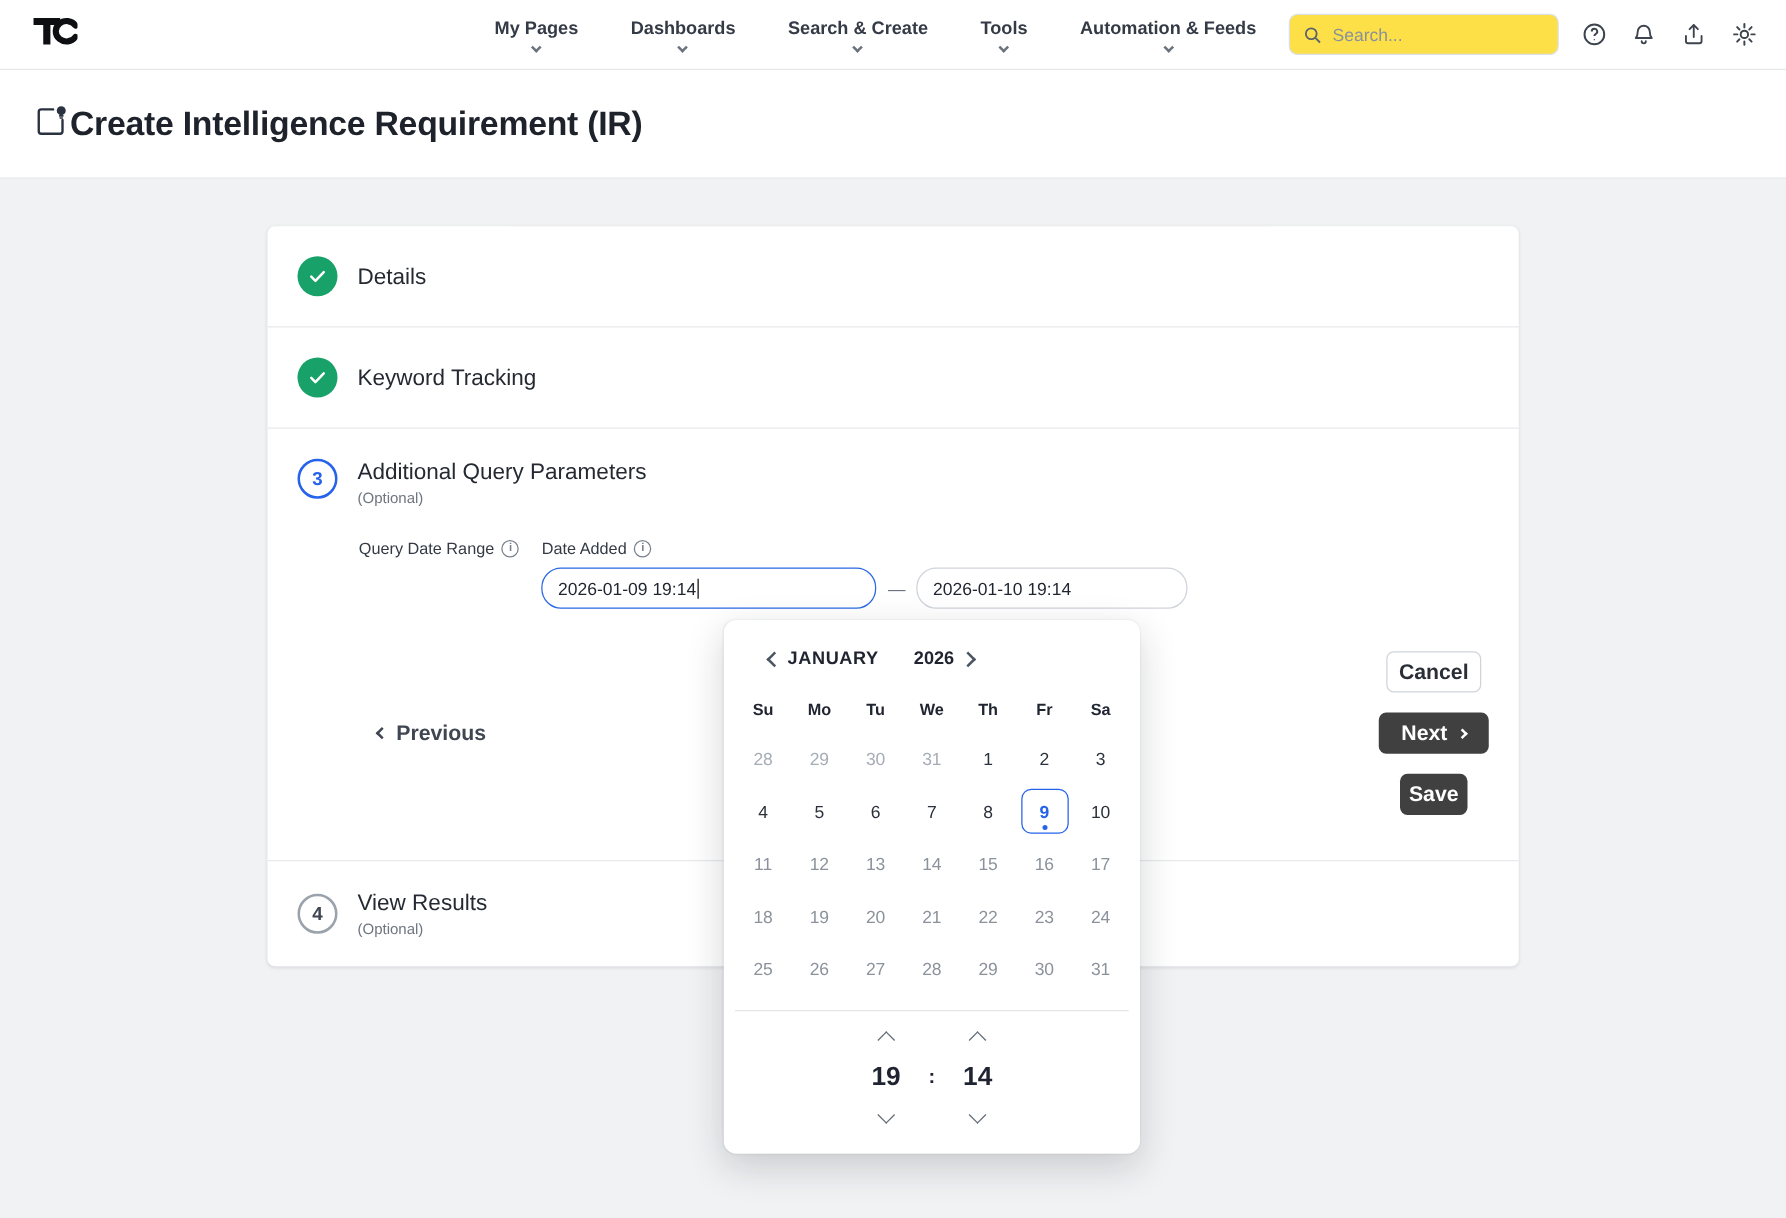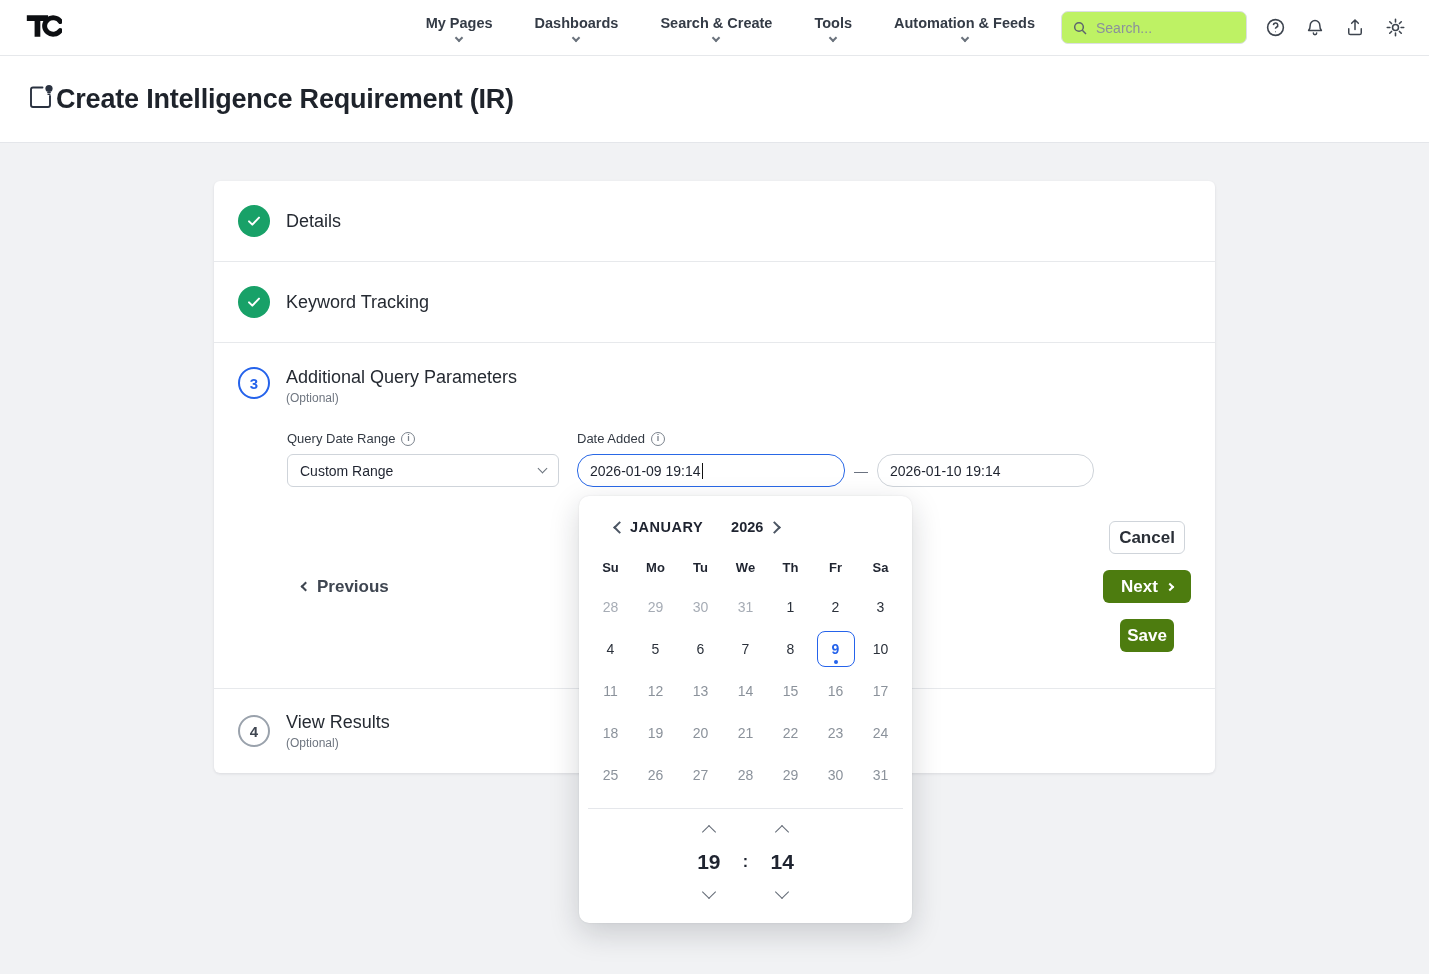--- a/index.html
+++ b/index.html
@@ -16,21 +16,21 @@
   .topnav {
     height:56px; background:#fff; border-bottom:1px solid #e6e8eb;
     display:flex; align-items:center; padding:0 22px 0 26px;
   }
   .brand { display:flex; align-items:center; cursor:pointer; }
   .main-nav { display:flex; align-items:center; gap:42px; margin-left:auto; }
   .nav-item { display:flex; align-items:center; gap:7px; font-size:14.5px; font-weight:700; color:#343b46; cursor:pointer;flex-direction:column; }
   .nav-chev { width:6px; height:6px; border-width:1.6px; color:#6a727c; margin-top:-3px; }
   .nav-right { display:flex; align-items:center; gap:16px; margin-left:26px; }
   .searchbox {
-    width:186px; height:33px; background:#bef264; border:1px solid #dcdfe4; border-radius:7px;
+    width:216px; height:33px; background:#fde047; border:1px solid #dcdfe4; border-radius:7px;
     display:flex; align-items:center; padding:0 10px; gap:8px;
   }
   .searchbox input {
     border:none; outline:none; background:transparent; font-size:14px; width:100%;
     font-family:"Liberation Sans", sans-serif; color:#343b46;
   }
   .searchbox input::placeholder { color:#8a919c; }
   .navicon { width:24px; height:24px; display:flex; align-items:center; justify-content:center; cursor:pointer; color:#3d444e; }
 
   
@@ -85,21 +85,21 @@
   .date-input.end { width:217px; }
   .caret { display:inline-block; width:1px; height:16px; background:#111; margin-left:1px; }
   .dash { margin:0 9px; color:#6b7280; font-size:14px; }
 
   .buttons-row { display:flex; align-items:center; margin-top:34px; }
   .btn { height:33px; border-radius:6px; font-size:17px; font-weight:700; display:flex; align-items:center; justify-content:center; cursor:pointer; font-family:inherit; }
   .btn-prev { background:transparent; border:none; color:#3f4651; gap:8px; margin-left:60px; padding:0 4px; }
   .btn-prev .chev { width:7px; height:7px; border-width:2px; color:#3f4651; }
   .right-btns { display:flex; align-items:center; gap:16px; margin-left:auto;flex-direction:column; }
   .btn-cancel { width:76px; background:#fff; border:1px solid #cfd4da; color:#2a2f37; }
-  .btn-blue { background:#4d7c0f; border:none; color:#fff; }
+  .btn-blue { background:#404040; border:none; color:#fff; }
   .btn-next { width:88px; gap:9px; }
   .btn-next .chev { width:6px; height:6px; border-width:2px; color:#fff; margin-top:0; }
   .btn-save { width:54px; }
 
   
   .datepicker {
     position:absolute; left:579px; top:496px; width:333px; z-index:50;
     background:#fff; border-radius:10px; padding:14px 9px 24px;
     box-shadow:0 10px 30px rgba(21,27,38,.18), 0 0 2px rgba(0,0,0,.10);
   }
@@ -253,24 +253,20 @@
           <div class="step-label">Additional Query Parameters</div>
           <div class="step-sub">(Optional)</div>
         </div>
       </div>
 
       <div class="form-row">
         <div class="field-qdr">
           <div class="field-label">
             <span>Query Date Range</span>
             <i class="info-icon">i</i>
-          </div>
-          <div class="select">
-            <span>Custom Range</span>
-            <i class="chev down"></i>
           </div>
         </div>
 
         <div>
           <div class="field-label">
             <span>Date Added</span>
             <i class="info-icon">i</i>
           </div>
           <div class="dates-row">
             <div class="date-input start">

